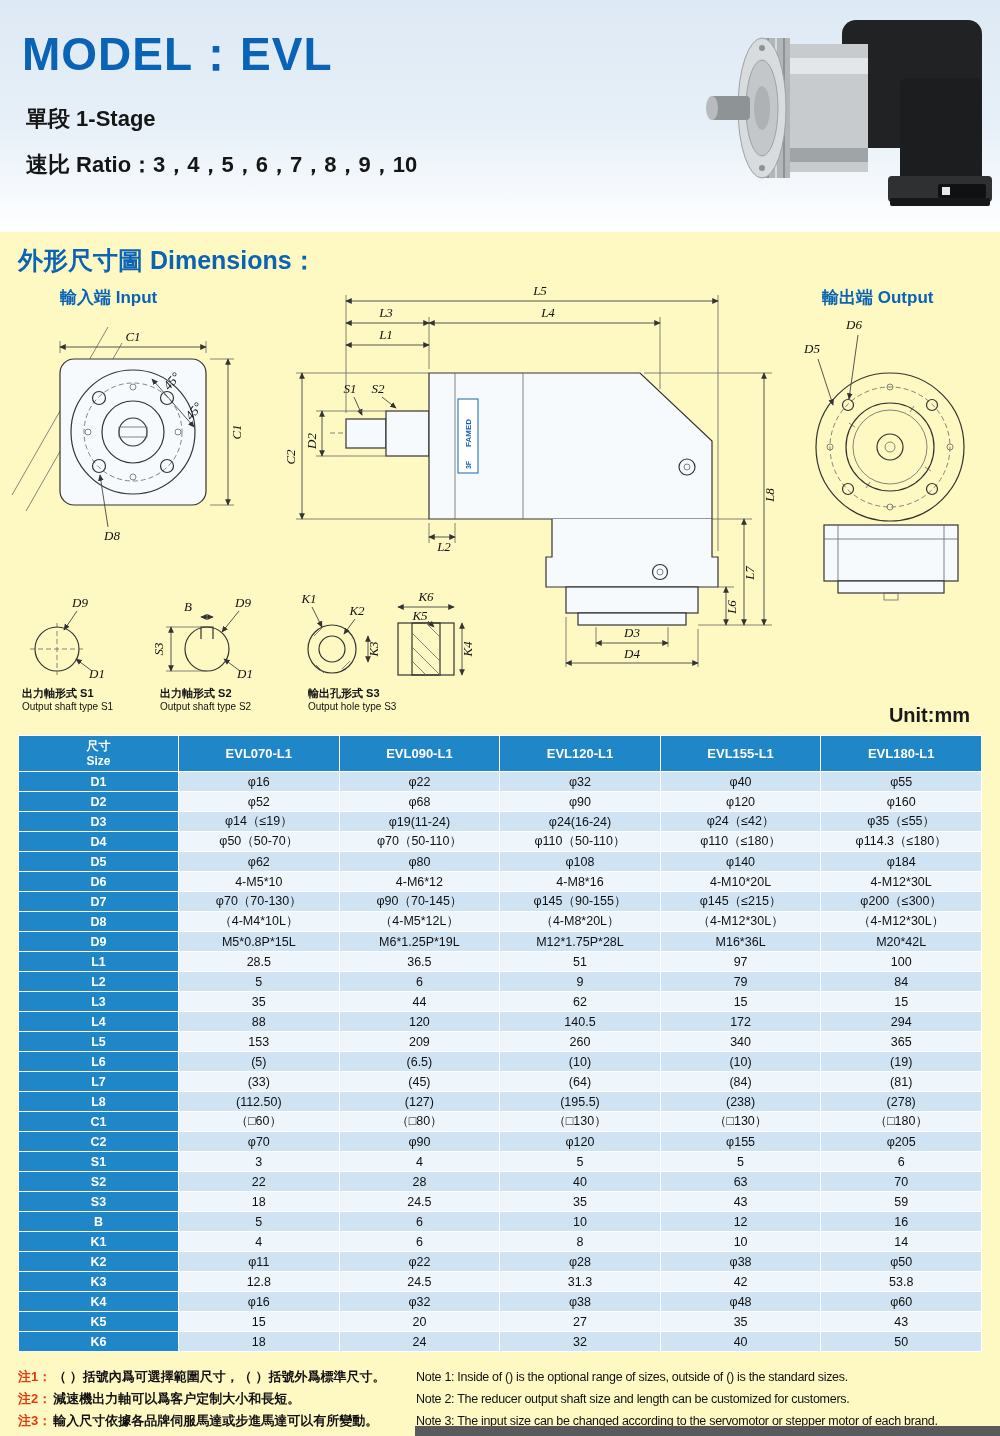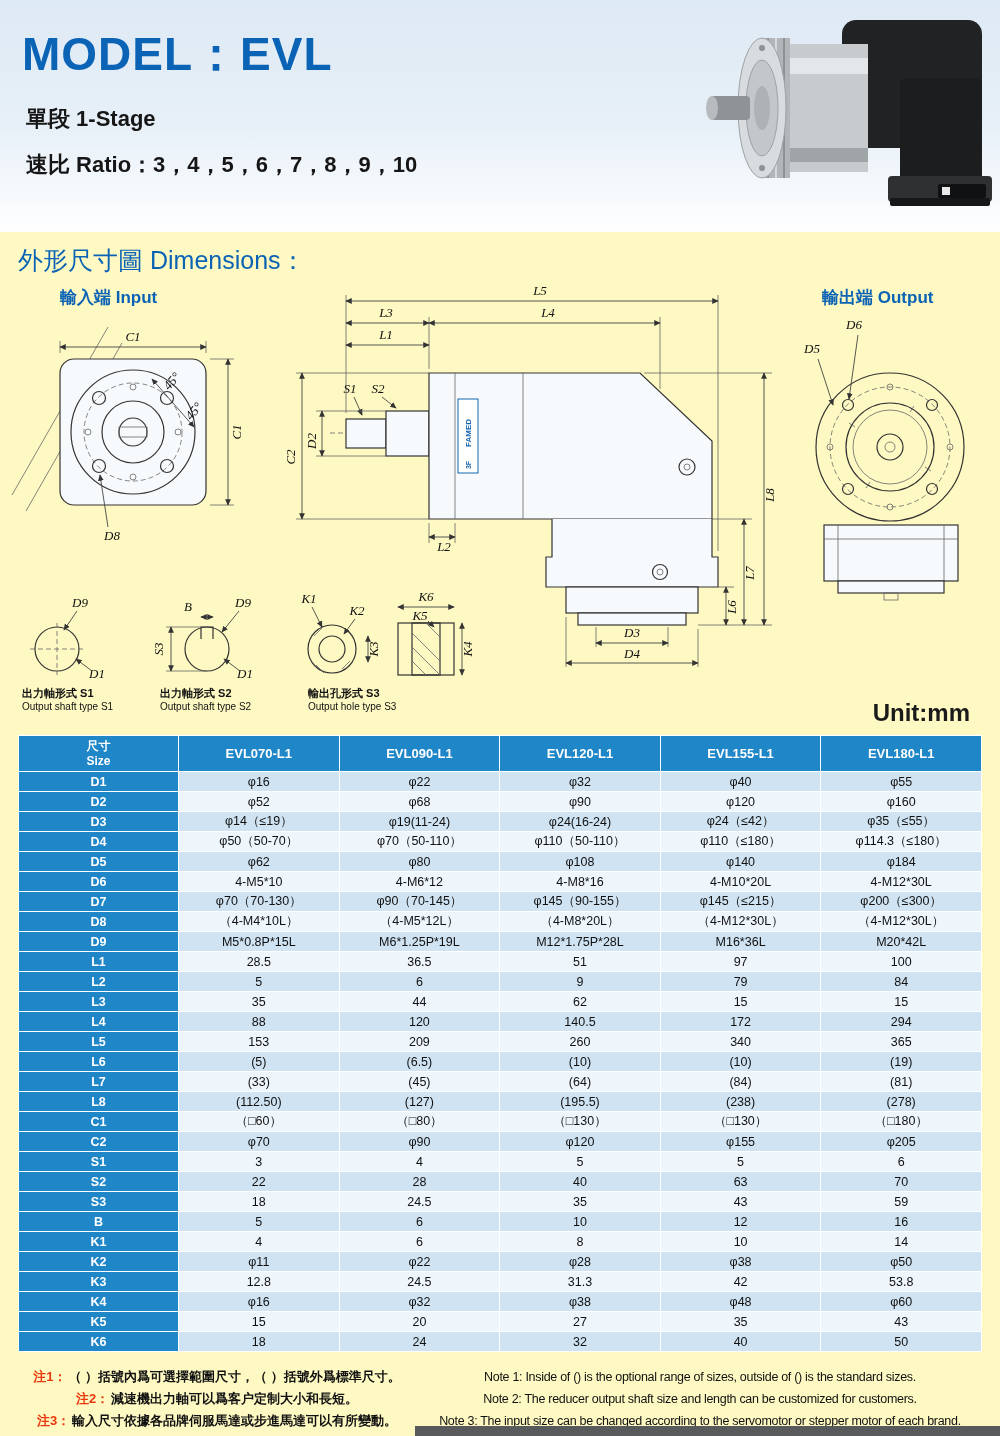--- a/index.html
+++ b/index.html
@@ -8,49 +8,49 @@
   .page { position:relative; width:1000px; height:1436px; margin:0 auto; background:#fef9c3; overflow:hidden; }
 
   
   .hero { position:relative; height:232px; background:linear-gradient(180deg,#dde9f4 0%, #e7f0f8 55%, #ffffff 100%); padding:24px 0 0 22px; }
   .hero h1 { font-size:46px; font-weight:bold; color:#0a63b4; letter-spacing:1px; }
   .stage-line { margin:18px 0 16px 4px; font-size:22px; font-weight:bold; color:#161616; }
   .ratio-line { margin:10px 0 8px 4px; font-size:22px; font-weight:bold; color:#161616; }
   .product-photo { position:absolute; top:8px; right:8px; width:300px; height:212px; }
 
   
-  .section-title { margin:12px 0 4px 18px; font-size:25px; font-weight:normal; color:#0a63b4; }
+  .section-title { margin:12px 0 4px 18px; font-size:25px; font-weight:bold; color:#0a63b4; }
 
   
   .drawings { position:relative; width:1000px; height:452px; }
   svg .oL { fill:none; stroke:#333; stroke-width:1.2; }
   svg .oF { fill:#f7fafc; stroke:#333; stroke-width:1.2; }
   svg .oT { fill:none; stroke:#666; stroke-width:0.8; }
   svg .dash { stroke-dasharray:5 3; }
   svg .dim { fill:none; stroke:#444; stroke-width:0.9; }
   svg .dimt { font-family:"Liberation Serif", serif; font-style:italic; font-size:13px; fill:#111; }
   svg .io { font-family:"Liberation Sans", sans-serif; font-style:normal; font-weight:bold; font-size:17px; fill:#0a63b4; }
   svg .capzh { font-family:"Liberation Sans", sans-serif; font-weight:bold; font-size:11px; fill:#111; }
   svg .capen { font-family:"Liberation Sans", sans-serif; font-size:10px; fill:#111; }
   svg .logo { font-family:"Liberation Sans", sans-serif; font-weight:bold; font-size:8px; fill:#1566ad; }
   svg .logo3f { font-family:"Liberation Sans", sans-serif; font-weight:bold; font-size:7px; fill:#1566ad; }
-  .unit-label { position:absolute; right:30px; bottom:6px; font-size:24px; font-weight:bold; color:#1a1a1a; }
+  .unit-label { position:absolute; right:30px; bottom:6px; font-size:20px; font-weight:bold; color:#1a1a1a; }
 
   
   table.spec { width:964px; margin:2px auto 0; border-collapse:collapse; table-layout:fixed; }
   .spec th, .spec td { border:1px solid #ffffff; text-align:center; vertical-align:middle;
                        font-size:12.5px; padding:0 2px; height:20px; }
   .spec thead th { background:#1f86c8; color:#fff; font-weight:bold; font-size:13px; height:36px; }
   .spec th.size-th { width:160px; font-size:12px; line-height:1.2; }
   .spec td.row-label { background:#1f86c8; color:#fff; font-weight:bold; }
   .spec tbody tr:nth-child(odd) td:not(.row-label) { background:#cfe3f2; }
   .spec tbody tr:nth-child(even) td:not(.row-label) { background:#eef5fb; }
 
   
-  .notes { display:flex; margin:14px 16px 0 18px;text-align:center; }
+  .notes { display:flex; margin:14px 16px 0 18px; }
   .notes-zh { width:398px; flex:none; }
   .notes-en { flex:1; }
   .note-line { font-size:13px; line-height:22px; color:#111; white-space:nowrap; }
   .notes-zh .note-line { font-weight:bold; }
   .notes-en .note-line { font-size:12.5px; letter-spacing:-0.3px; }
   .note-label { color:#e8380d; font-weight:bold; margin-right:2px; }
 
   .footer-bar { position:absolute; right:0; bottom:0; width:585px; height:10px; background:#595a5b; }
 </style>
 </head>

